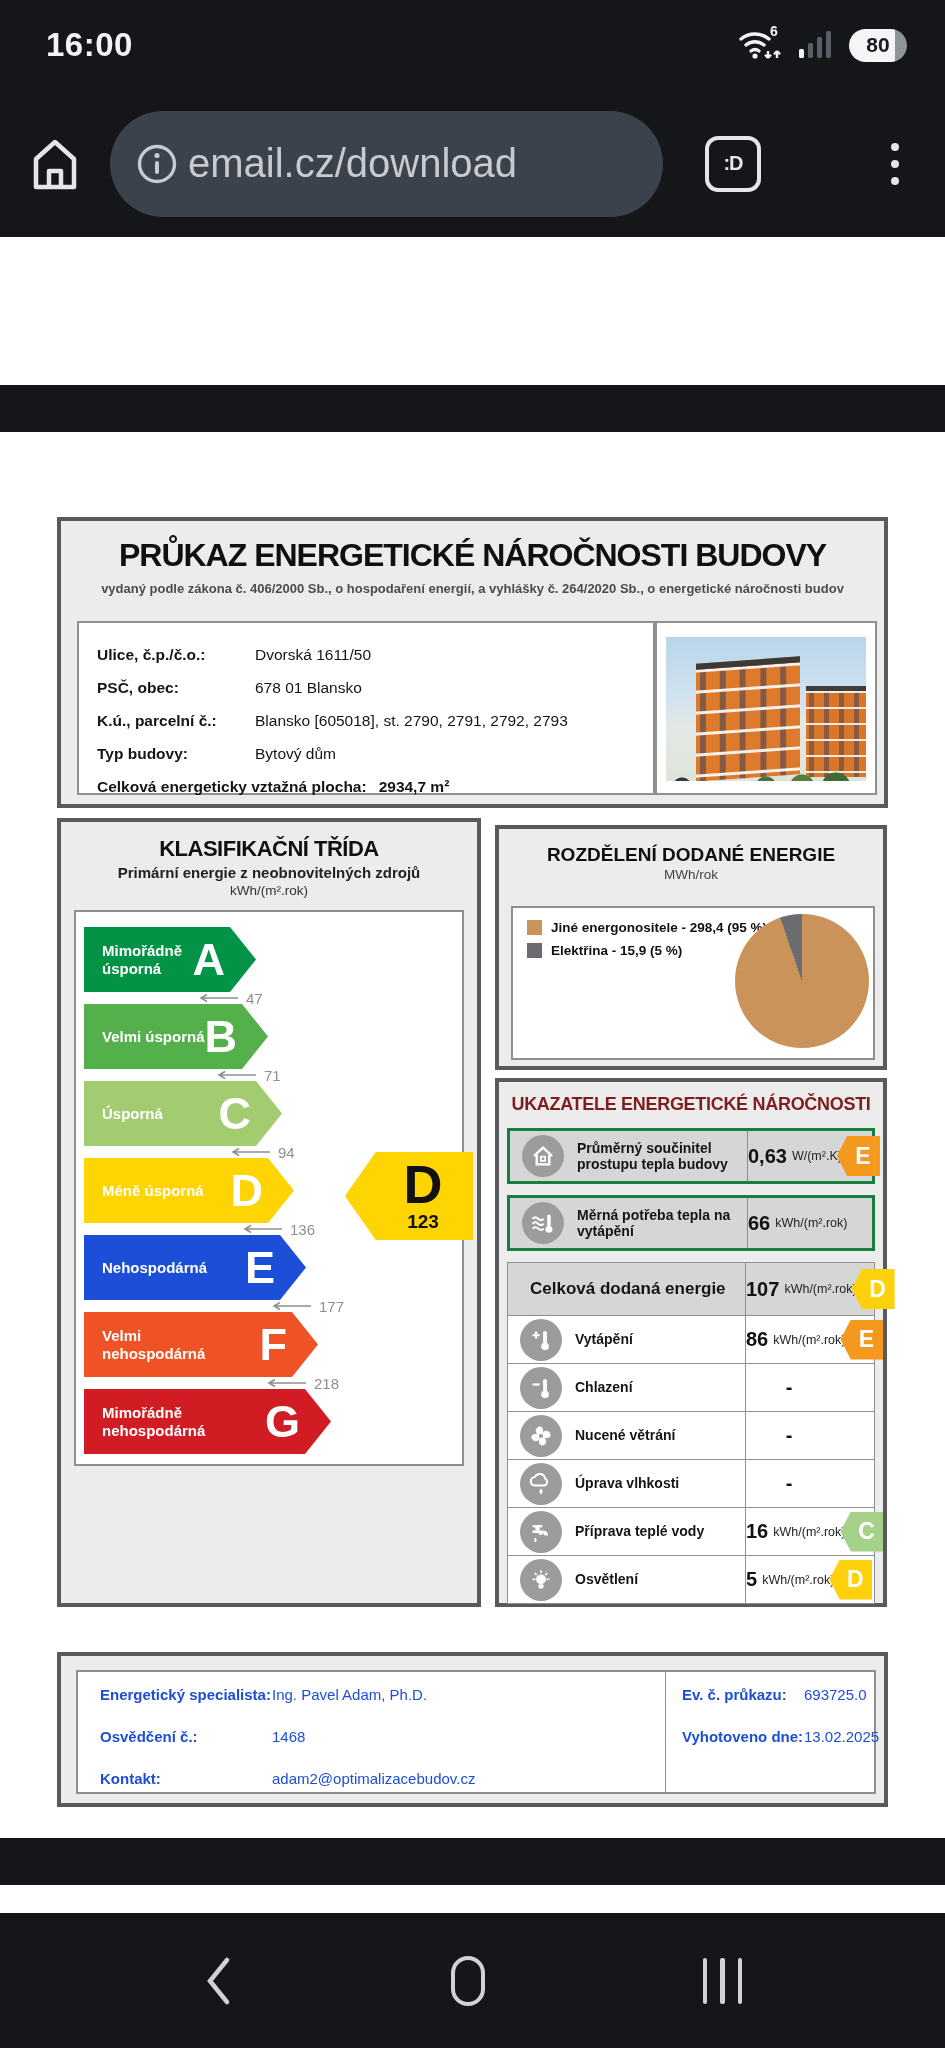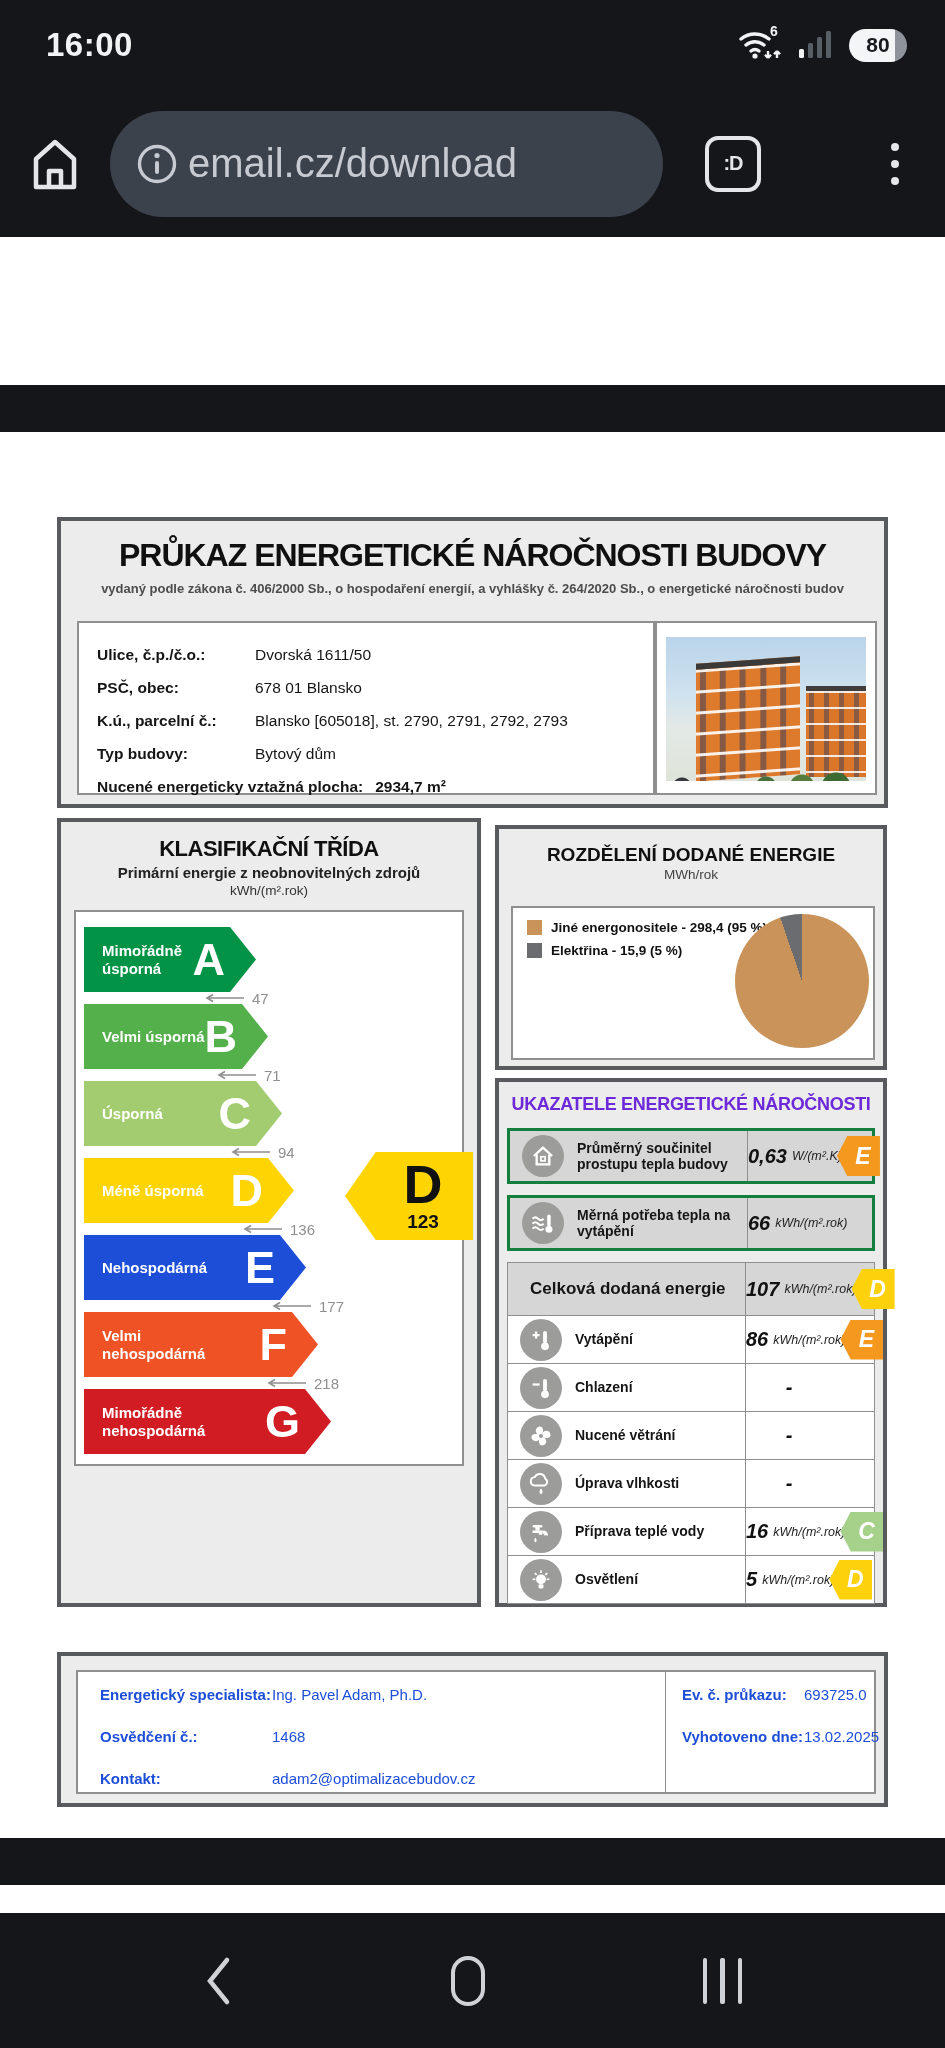--- a/index.html
+++ b/index.html
@@ -73,21 +73,21 @@
     clip-path:polygon(0 0,calc(100% - 26px) 0,100% 50%,calc(100% - 26px) 100%,0 100%);
     padding-left:18px;box-sizing:border-box;}
   .arrow .albl{font-size:15px;font-weight:bold;line-height:1.2;width:118px;}
   .arrow .altr{position:absolute;right:31px;top:50%;transform:translateY(-50%);font-size:45px;font-weight:bold;}
   .thr{position:absolute;top:64px;height:14px;display:flex;align-items:center;gap:7px;
     font-size:15px;color:#8f8f8f;}
   .c-a{background:#029346;width:172px;} .c-b{background:#54b04a;width:184px;}
   .c-c{background:#a3cc71;width:198px;} .c-d{background:#fed402;width:210px;}
   .c-e{background:#1d4ed8;width:222px;align-items:center;} .c-f{background:#ee5225;width:234px;}
   .c-g{background:#d21c24;width:247px;}
-  .t-a{left:127px;} .t-b{left:139px;} .t-c{left:153px;} .t-d{left:165px;} .t-e{left:194px;} .t-f{left:189px;}
+  .t-a{left:121px;} .t-b{left:139px;} .t-c{left:153px;} .t-d{left:165px;} .t-e{left:194px;} .t-f{left:189px;}
   .marker{position:absolute;left:269px;top:240px;width:128px;height:88px;background:#fed402;
     clip-path:polygon(0 50%,24% 0,100% 0,100% 100%,24% 100%);display:flex;flex-direction:column;
     align-items:center;justify-content:center;padding-left:28px;box-sizing:border-box;}
   .marker .mltr{font-size:54px;font-weight:bold;color:#111;line-height:.95;}
   .marker .mval{font-size:19px;font-weight:bold;color:#111;}
   .reqbox{left:13px;top:652px;width:390px;height:127px;}
   .reqstrip{position:absolute;left:0;right:0;top:0;height:66px;background:#d7d7d7;border-bottom:1px solid #a6a6a6;
     display:flex;flex-direction:column;align-items:center;justify-content:center;}
   .reqstrip div{font-size:17px;font-weight:bold;color:#111;line-height:1.25;}
   .notch{position:absolute;left:50%;bottom:-12px;width:21px;height:21px;background:#d7d7d7;
@@ -101,34 +101,34 @@
   .pieinner{left:12px;top:77px;width:364px;height:154px;}
   .legend{position:absolute;left:14px;top:12px;display:flex;flex-direction:column;gap:8px;}
   .lrow{display:flex;align-items:center;gap:9px;font-size:13.5px;font-weight:bold;color:#111;}
   .sq{width:15px;height:15px;flex:0 0 auto;}
   .sq.other{background:#c9935a;} .sq.elec{background:#6b6c6f;}
   .pie{position:absolute;right:4px;top:6px;width:134px;height:134px;border-radius:50%;
     background:conic-gradient(from -19deg,#6b6c6f 0 19deg,#c9935a 19deg 360deg);}
 
   
   #box-ind{left:495px;top:1078px;width:392px;height:529px;}
-  .ind-title{margin-top:12px;text-align:center;font-size:18px;font-weight:bold;color:#6d28d9;letter-spacing:-.3px;}
+  .ind-title{margin-top:12px;text-align:center;font-size:18px;font-weight:bold;color:#7f1d1d;letter-spacing:-.3px;}
   .indrows{position:absolute;left:8px;right:8px;top:46px;}
   .icell{height:50px;border:3px solid #15803d;background:#d6d6d6;margin-bottom:11px;display:flex;}
   .igroup{border:1px solid #8f8f8f;background:#fff;}
   .irow{display:flex;height:47px;border-top:1px solid #8f8f8f;}
   .irow:first-child{border-top:none;height:52px;background:#d6d6d6;}
   .ileft{width:238px;flex:0 0 auto;display:flex;align-items:center;gap:13px;padding-left:12px;
     box-sizing:border-box;border-right:1px solid #8f8f8f;}
   .icirc{width:42px;height:42px;border-radius:50%;background:#9c9c9b;flex:0 0 auto;
     display:flex;align-items:center;justify-content:center;}
   .ilbl{font-size:14px;font-weight:bold;color:#151515;line-height:1.15;}
   .ilbl.big{font-size:17px;padding-left:10px;}
   .ival{flex:1;position:relative;display:flex;align-items:center;justify-content:center;
-    padding-right:42px;box-sizing:border-box;font-style:italic;}
+    padding-right:42px;box-sizing:border-box;}
   .vnum{font-size:20px;font-weight:bold;color:#111;}
   .vunit{font-size:12.5px;color:#222;margin-left:5px;}
   .badge{position:absolute;right:4px;top:50%;transform:translateY(-50%);width:43px;height:40px;
     clip-path:polygon(0 50%,24% 0,100% 0,100% 100%,24% 100%);display:flex;align-items:center;
     justify-content:center;padding-left:9px;box-sizing:border-box;color:#fff;font-size:23px;font-weight:bold;}
   .badge-E{background:#f4981e;} .badge-D{background:#fdd20d;} .badge-C{background:#a6d18a;}
 
   
   #box-footer{left:57px;top:1652px;width:831px;height:155px;}
   .footinner{left:15px;top:14px;width:800px;height:124px;}
@@ -219,21 +219,21 @@
       </div>
       <div class="inforow">
         <span class="lbl">K.ú., parcelní č.:</span>
         <span class="val">Blansko [605018], st. 2790, 2791, 2792, 2793</span>
       </div>
       <div class="inforow">
         <span class="lbl">Typ budovy:</span>
         <span class="val">Bytový dům</span>
       </div>
       <div class="inforow area">
-        <span class="lbl">Nucené energeticky vztažná plocha:</span>
+        <span class="lbl">Celková energeticky vztažná plocha:</span>
         <span class="val">2934,7 m²</span>
       </div>
     </div>
     <div class="whitebox photobox">
       <div class="photo">
         <div class="bldg"></div>
         <div class="bldg2"></div>
         <div class="shrub"></div>
       </div>
     </div>

